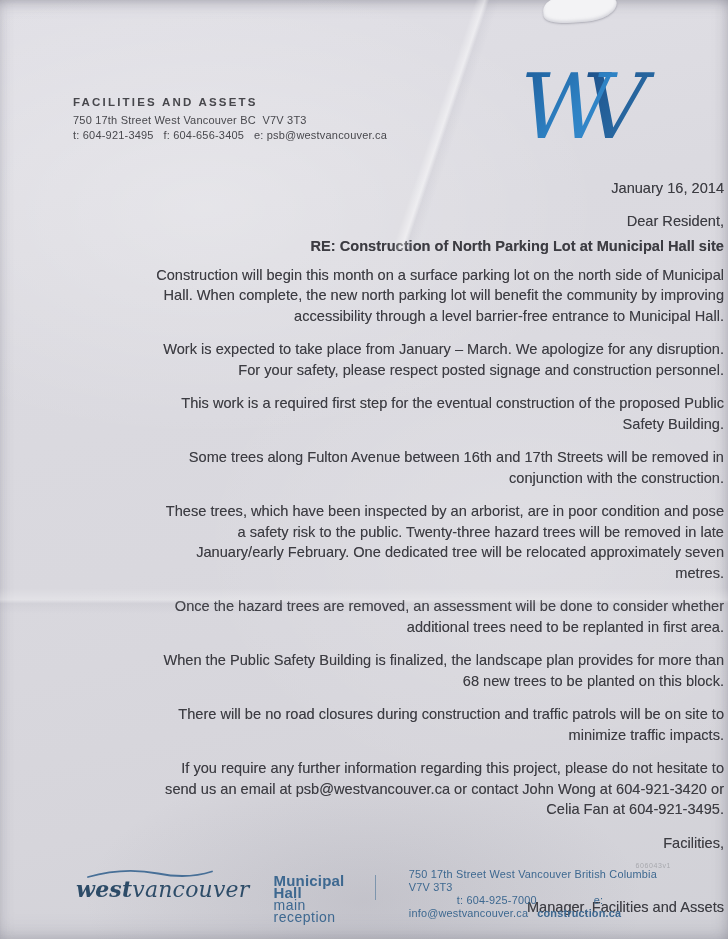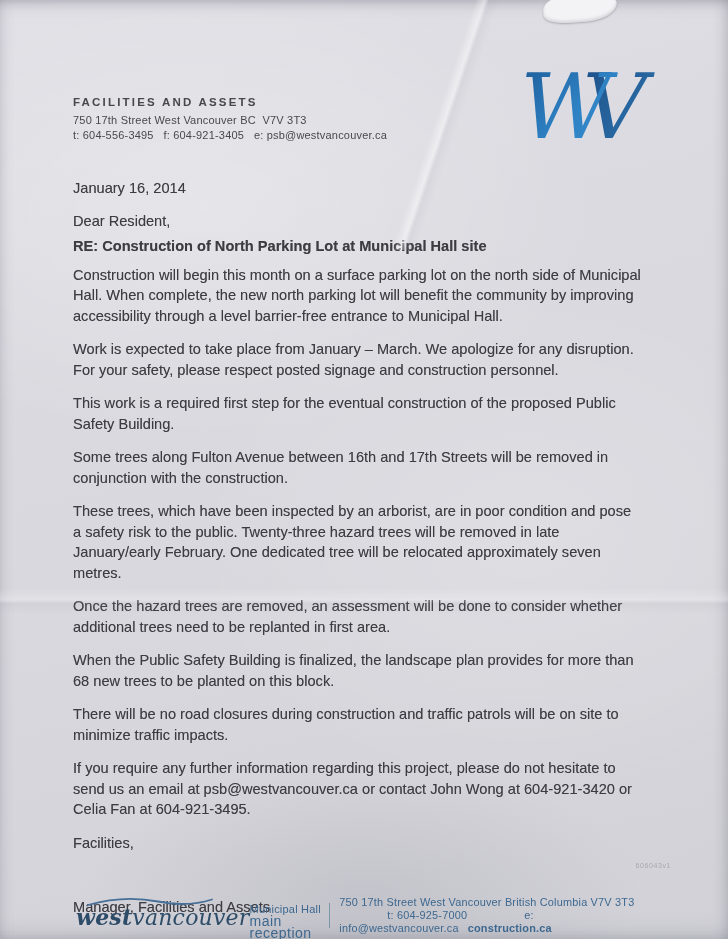--- a/index.html
+++ b/index.html
@@ -33,56 +33,56 @@
     box-shadow: 0 1px 2px rgba(110,110,125,0.45), inset 0 -2px 3px rgba(160,160,175,0.35);
     transform:rotate(-4deg);
   }
 
   .letterhead { display:flex; justify-content:space-between; align-items:flex-start; padding:60px 56px 0 73px;gap:19px; }
   .lh-left { padding-top:36px; color:#48484d; }
   .lh-dept { font-weight:bold; font-size:11.5px; letter-spacing:2.2px; margin-bottom:5px; color:#47474c; }
   .lh-line { font-size:11px; line-height:15px; letter-spacing:0.2px; white-space:pre-wrap; }
   .logo { width:152px; height:90px; margin-top:2px; }
 
-  .letter-body { padding:0 12px 0 73px; font-size:14.6px; line-height:20.5px; text-shadow:0 0 0.5px rgba(58,58,64,0.45); }
+  .letter-body { padding:0 4px 0 73px; font-size:14.6px; line-height:20.5px; text-shadow:0 0 0.5px rgba(58,58,64,0.45);text-align:right; }
   .date { margin:26px 0 12px; }
   .salutation { margin:0 0 5px; }
   .subject { font-weight:bold; margin:0 0 8px; }
   .para { margin:0 0 13px; white-space:pre-wrap; }
   .closing { margin:1px 0 0; }
   .sig { margin-top:46px; line-height:16px; }
 
   .docnum { position:absolute; right:57px; top:862px; font-size:7px; color:#a8a9ae; letter-spacing:0.6px; }
 
-  .scan-footer { position:absolute; left:0; bottom:0; width:680px; box-sizing:border-box; display:flex; align-items:flex-start; padding-left:76px; }
+  .scan-footer { position:absolute; left:0; bottom:16px; width:680px; box-sizing:border-box; display:flex; align-items:flex-start; padding-left:76px;gap:24px; }
   .wordmark { width:176px; color:#2d4c68; }
   .wordmark .wave { display:block; margin:0 0 -3px 10px; }
   .wm-text { font-family:"DejaVu Serif", serif; font-style:italic; font-size:22px; line-height:24px; letter-spacing:0.2px; }
   .wm-west { font-weight:bold; }
   .office { margin-top:7px; color:#3d6890; width:88px; }
-  .office-name { font-weight:normal; font-size:11px; line-height:12px; letter-spacing:0.2px; }
+  .office-name { font-weight:bold; font-size:15px; line-height:12px; letter-spacing:0.2px; }
   .office-sub { font-size:14px; line-height:12px; letter-spacing:0.5px; }
   .fdivider { width:2px; height:25px; background:#7d95ad; margin:7px 9px 0 6px; }
   .faddress { color:#3d6890; font-size:10.9px; line-height:13px; letter-spacing:0.2px; }
   .faddress .bold { font-weight:bold; }
   .faddress .gap { margin-right:9px;padding-left:48px; }
 </style>
 </head>
 <body>
 
 <div class="paper">
   <div class="crease-v"></div>
   <div class="crease-h"></div>
   <div class="tear"></div>
 
   <header class="letterhead">
     <div class="lh-left">
       <div class="lh-dept">FACILITIES AND ASSETS</div>
       <div class="lh-line">750 17th Street West Vancouver BC  V7V 3T3</div>
-      <div class="lh-line">t: 604-556-3495   f: 604-921-3405   e: psb@westvancouver.ca</div>
+      <div class="lh-line">t: 604-921-3495   f: 604-656-3405   e: psb@westvancouver.ca</div>
     </div>
     <div class="logo">
       <svg viewBox="0 0 160 95" width="152" height="90">
         <defs>
           <linearGradient id="gv" x1="0" y1="0" x2="1" y2="1">
             <stop offset="0" stop-color="#1d4f88"></stop>
             <stop offset="1" stop-color="#2f77b0"></stop>
           </linearGradient>
           <linearGradient id="gw" x1="0" y1="0" x2="1" y2="1">
             <stop offset="0" stop-color="#1d5a96"></stop>

